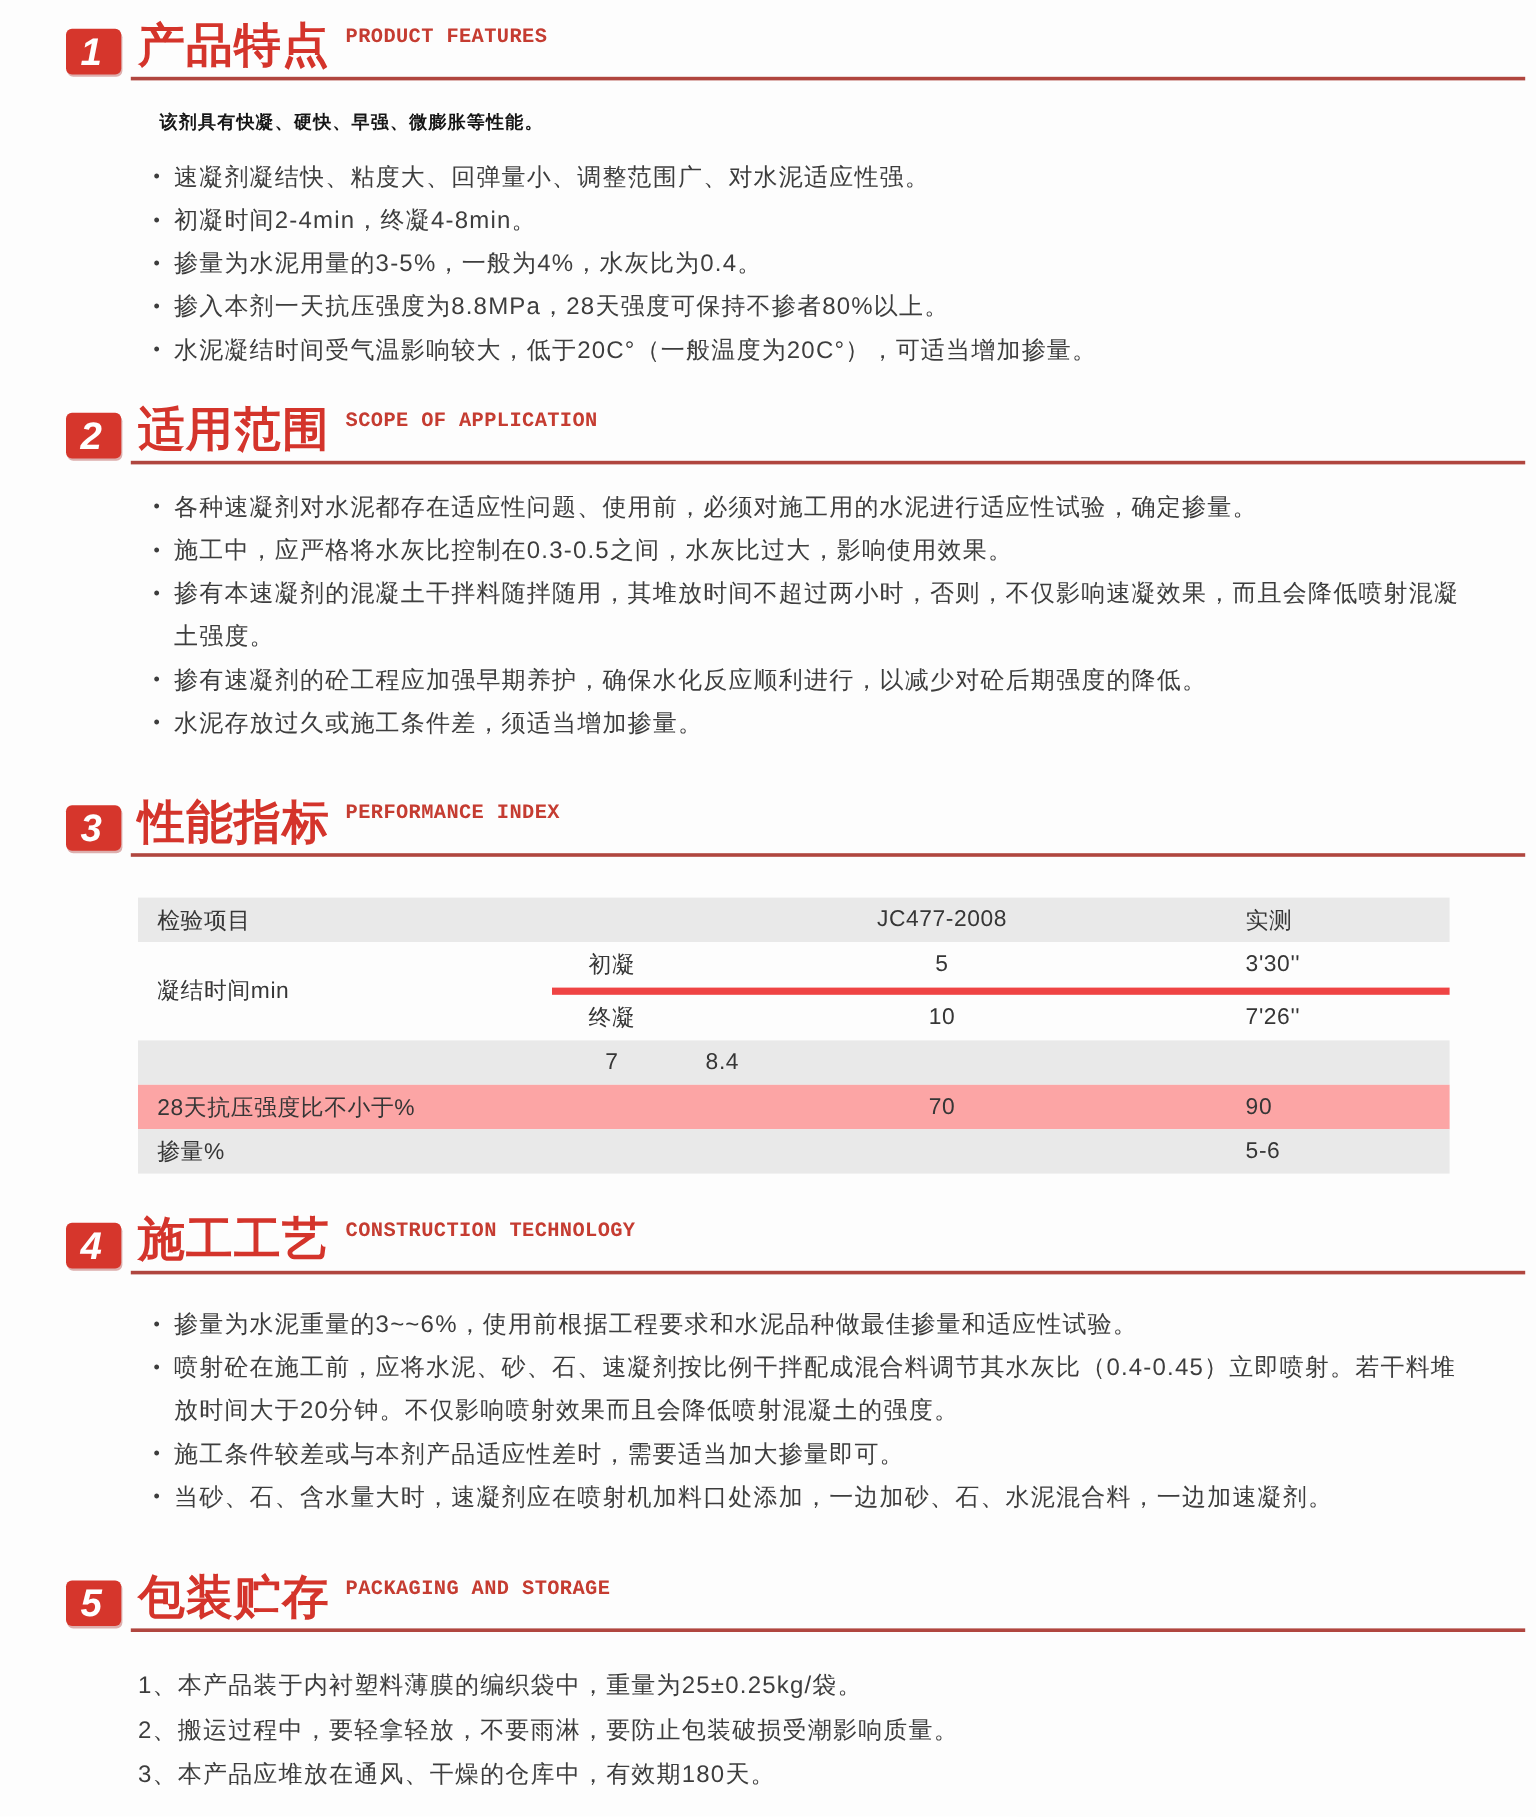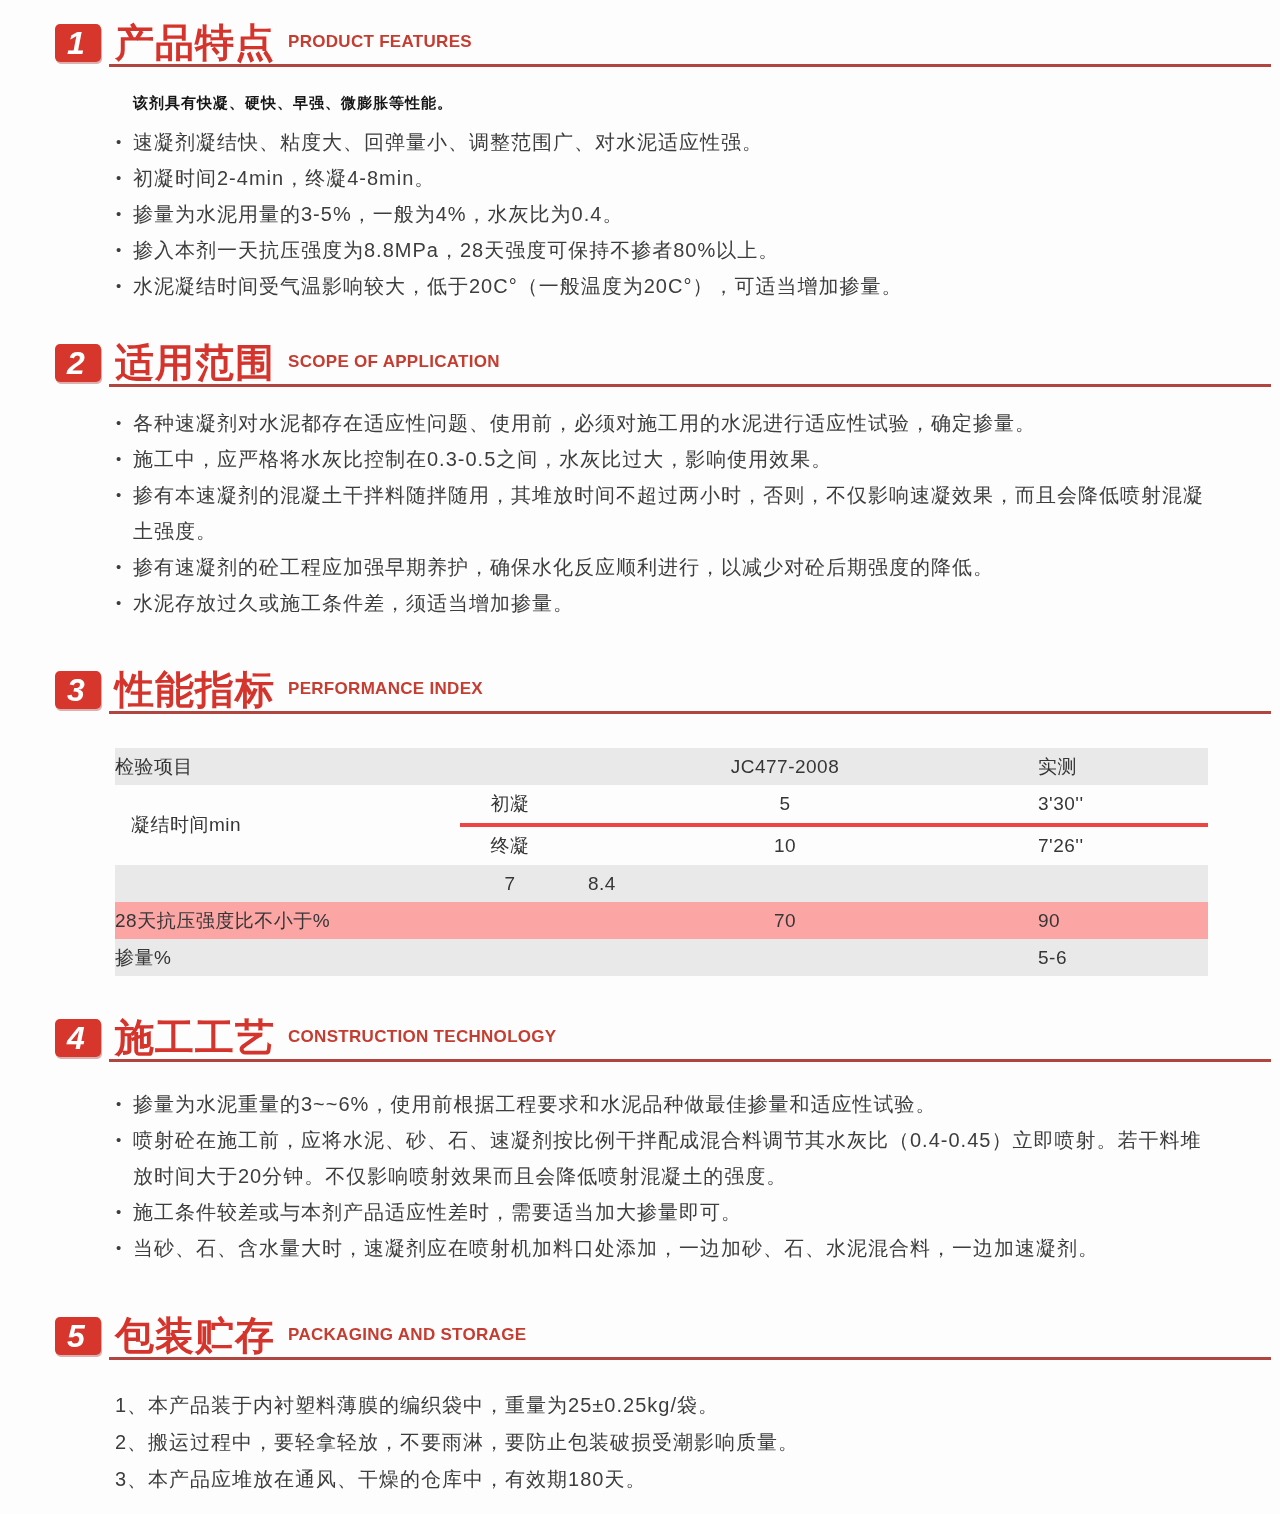--- a/index.html
+++ b/index.html
@@ -18,73 +18,73 @@
   .sec-header { position:relative; height:42px; }
   .badge {
     position:absolute; left:0; top:2px;
     width:46px; height:38px;
     background:#d6362c; border-radius:5px;
     color:#ffffff; font-size:32px; font-weight:bold; font-style:italic;
     display:flex; align-items:center; justify-content:center;
     padding-right:4px; box-sizing:border-box;
     box-shadow:1px 2px 0 rgba(160,30,25,0.35);
   }
-  .titles { display:flex; align-items:center; padding-left:60px; height:42px; }
+  .titles { display:flex; align-items:flex-start; padding-left:60px; height:42px;font-family:Liberation Mono, monospace; }
   .title-cn {
     font-size:39px; line-height:38px; font-weight:bold;
     color:#d4342b; letter-spacing:1px; white-space:nowrap;
   }
   .title-en {
     font-size:17px; font-weight:bold; color:#c53c31;
     margin-left:13px; padding-bottom:2px; letter-spacing:0.3px; white-space:nowrap;
   }
   .sec-line {
     position:absolute; left:54px; right:2px; bottom:-3px;
     height:3px; background:#b0463f;
   }
 
   
   .content { margin-left:60px; margin-right:10px; }
   .intro {
     padding-left:18px; margin:24px 0 6px 0;
     font-size:15px; font-weight:bold; color:#161616;
     letter-spacing:1px; line-height:30px;
   }
-  ul.blist { list-style:none; margin:0; padding:0; }
+  ul.blist { list-style:none; margin:12px; padding:0; }
   ul.blist li {
     position:relative; padding-left:18px;
     font-size:20px; line-height:36px; color:#3d3d3d;
     letter-spacing:1px; max-width:1085px;
   }
   ul.blist li::before {
     content:"•"; position:absolute; left:1px; top:0;
     font-size:15px; line-height:36px; color:#3d3d3d;
   }
   ul.nlist { list-style:none; margin:30px 0 0 0; padding:0; }
   ul.nlist li {
     font-size:20px; line-height:37px; color:#3d3d3d; letter-spacing:1px;
   }
 
   
   .ptable { margin-left:60px; margin-top:37px; width:1093px; font-size:19px; color:#363636; letter-spacing:0.5px; }
   .t-row { display:grid; grid-template-columns:345px 100px 450px 198px; align-items:center; }
   .t-row.h37 { height:37px; }
   .grey { background:#e9e9e9; }
   .white { background:#fca5a5; }
-  .cell-label { }
+  .cell-label { padding-left:16px; }
   .cell-sub { text-align:center; }
   .cell-std { text-align:center; }
   .cell-act { padding-left:28px; }
   .t-setblock { display:grid; grid-template-columns:345px 748px; background:#fdfdfd; }
   .t-setblock .left-cell { display:flex; align-items:center; padding-left:16px; }
   .t-setblock .sub-rows .r {
     display:grid; grid-template-columns:100px 450px 198px;
     height:38px; align-items:center;
   }
-  .t-setblock .sub-rows .r.divided { border-bottom:4px solid #ef4444; }
+  .t-setblock .sub-rows .r.divided { border-bottom:6px solid #ef4444; }
 </style>
 </head>
 <body>
 
 <div id="page">
 
   <div class="sec" style="top:22px;">
     <div class="sec-header">
       <div class="badge">1</div>
       <div class="titles">

